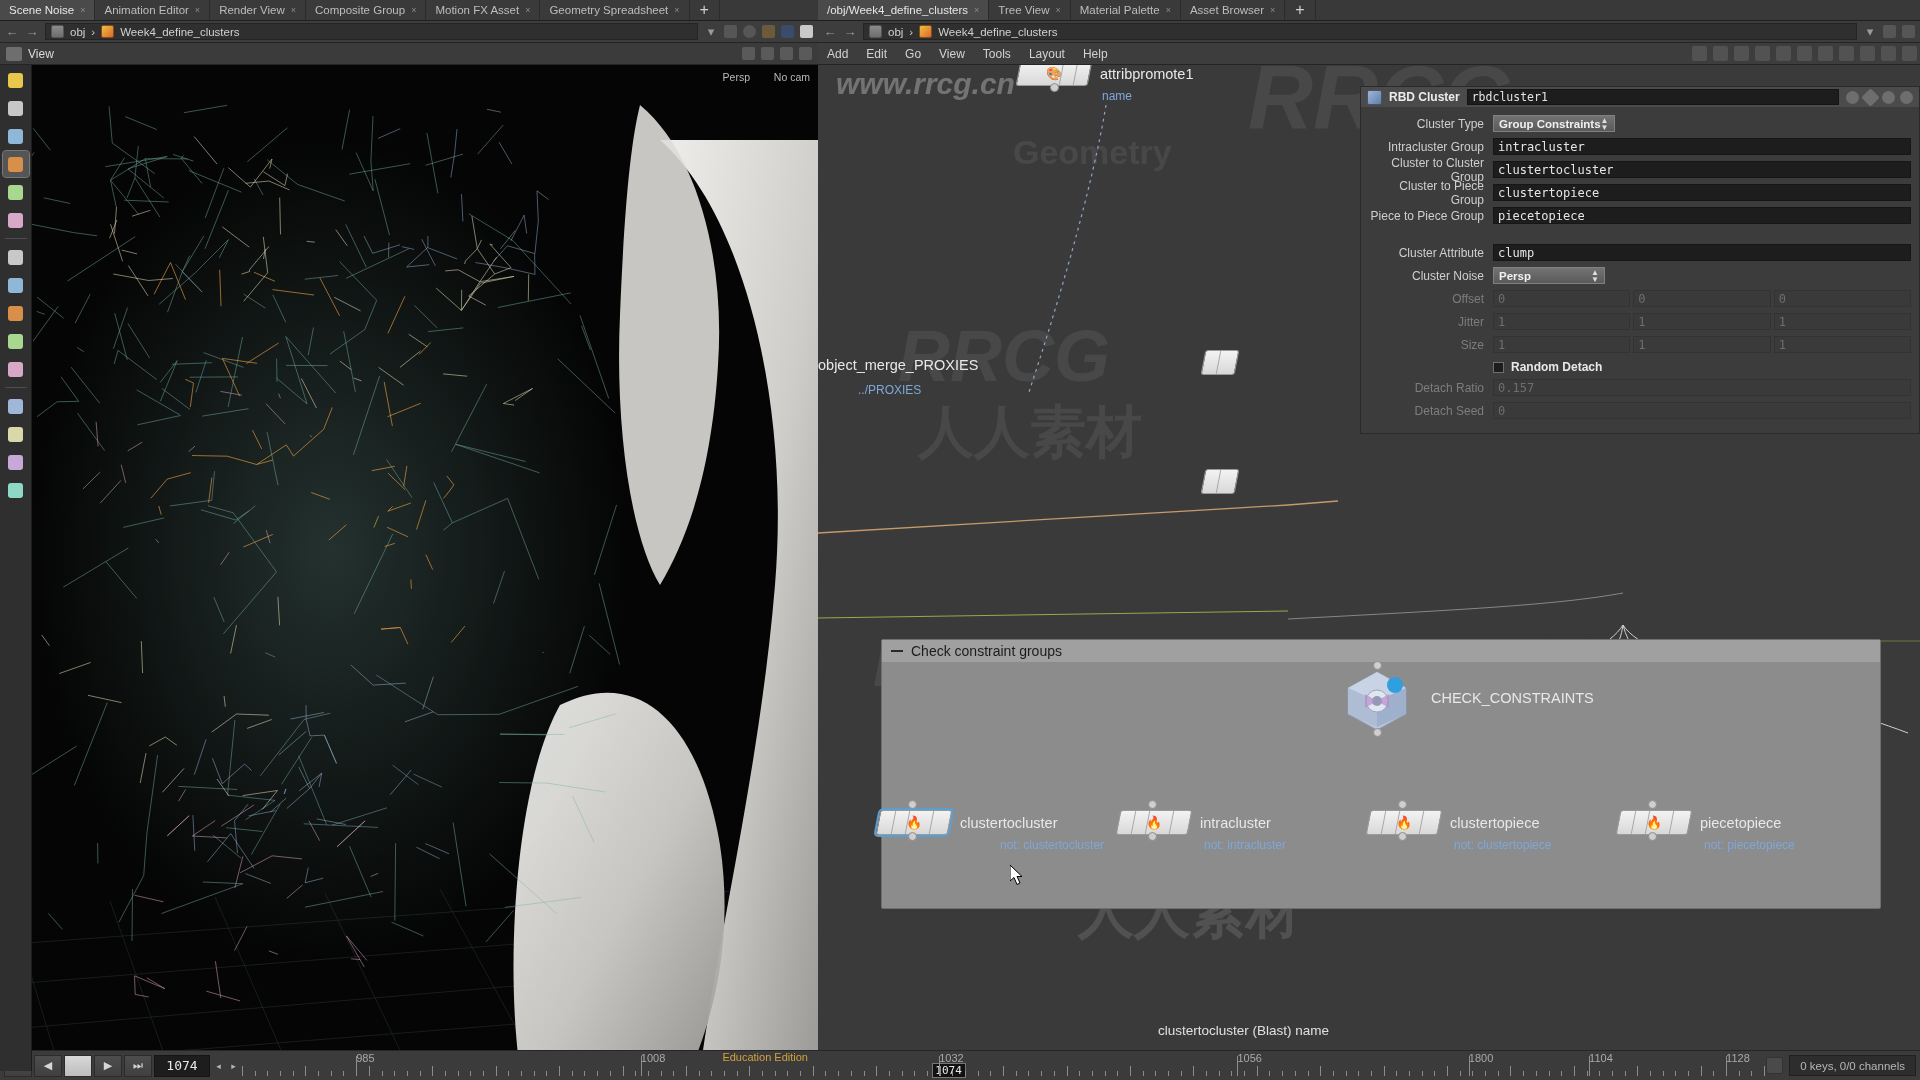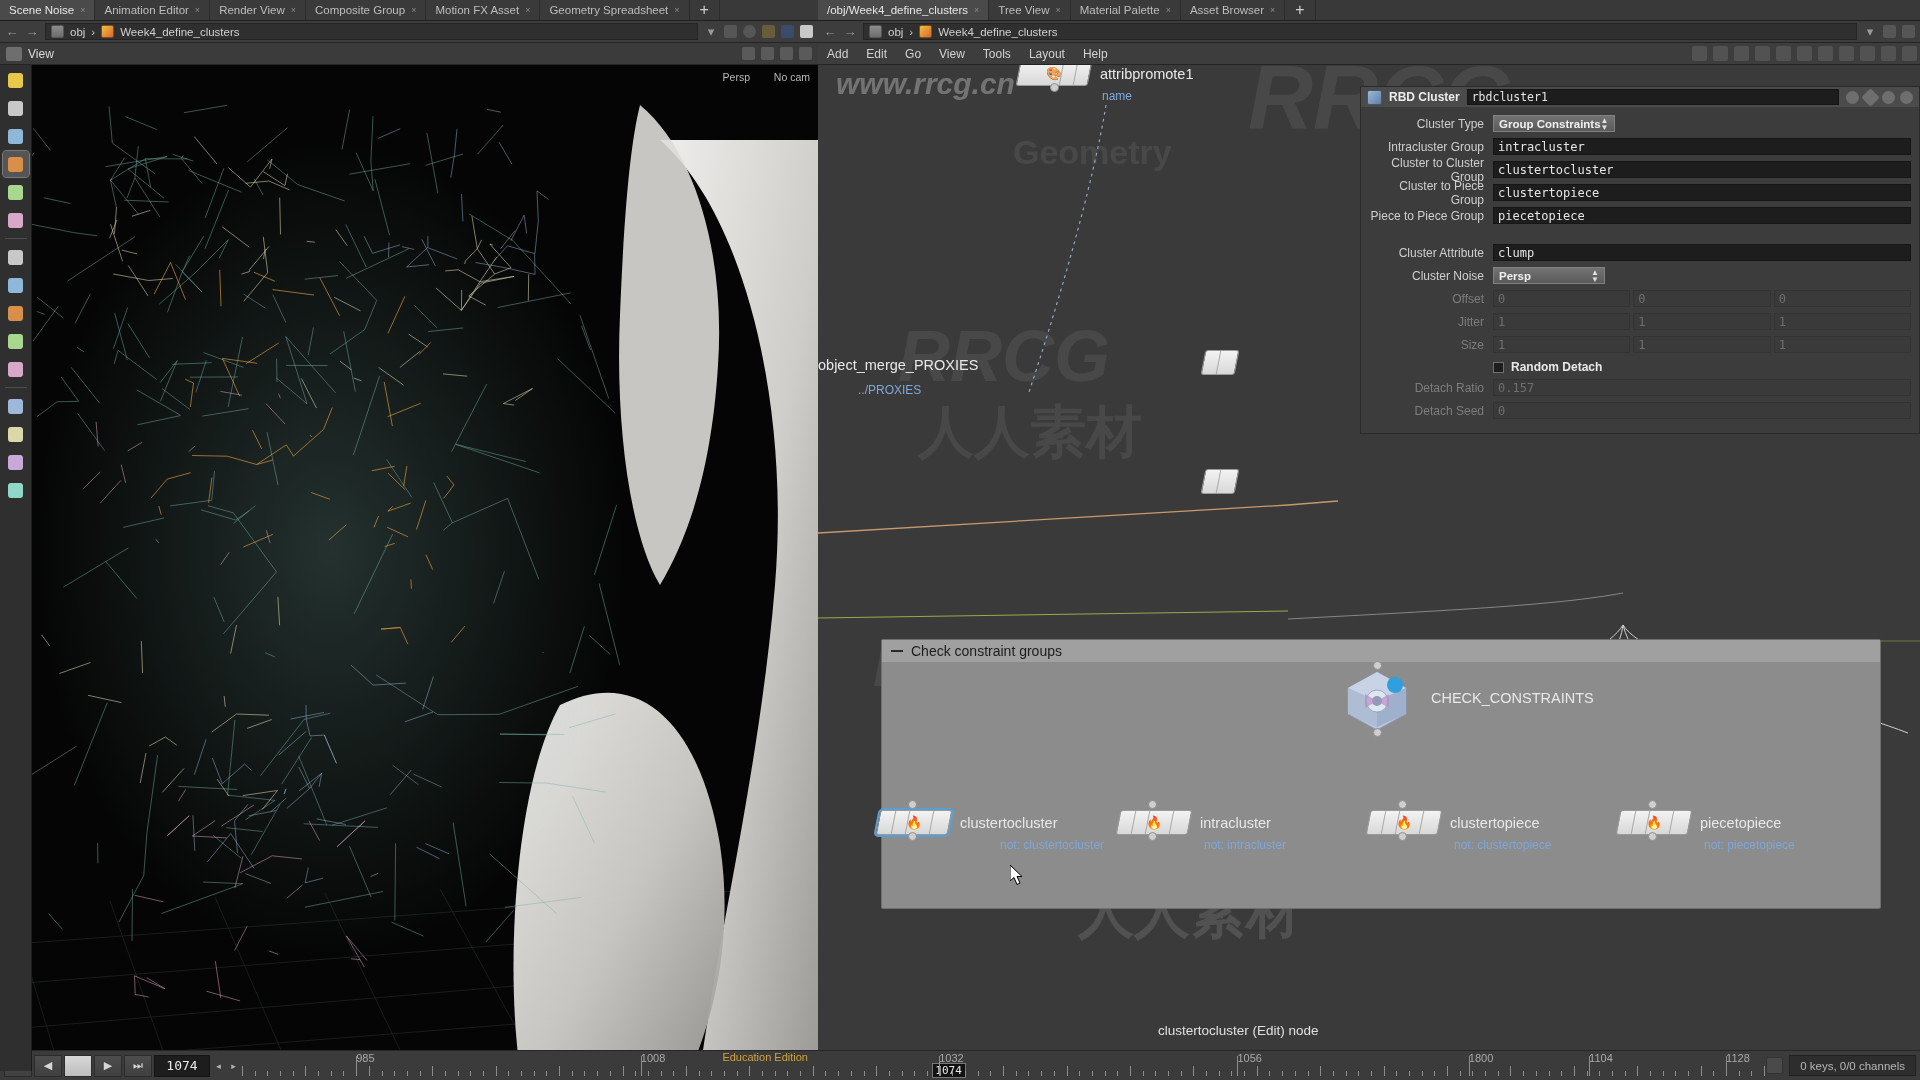--- a/index.html
+++ b/index.html
@@ -501,21 +501,21 @@
               <span class="stripe" style="left:52px;"></span>
             </div>
             <span class="node-label">piecetopiece</span>
             <span class="node-type" style="left: 12px; top: -14px;">Blast</span>
             <span class="node-sub" style="left: 86px; top: 28px;">not: piecetopiece</span>
             <span class="port" style="left: 30px; top: -10px;"></span>
             <span class="port" style="left: 30px; top: 22px;"></span>
           </div>
         </div>
 
-      <div class="hint" style="left:340px;top:958px;">clustertocluster (Edit) node</div>
+      <div class="hint" style="left:340px;top:958px;">clustertocluster (Blast) name</div>
 
       <div class="cursor" style="left:192px;top:800px;">
         <svg width="16" height="22" viewBox="0 0 16 22">
           <polygon points="0,0 0,16 4,12.5 7,19.5 10,18 7,11.5 12,11.5" fill="#fff" stroke="#000" stroke-width="1"></polygon>
         </svg>
       </div>
     </div>
 
     <div class="param">
       <div class="param-head">

